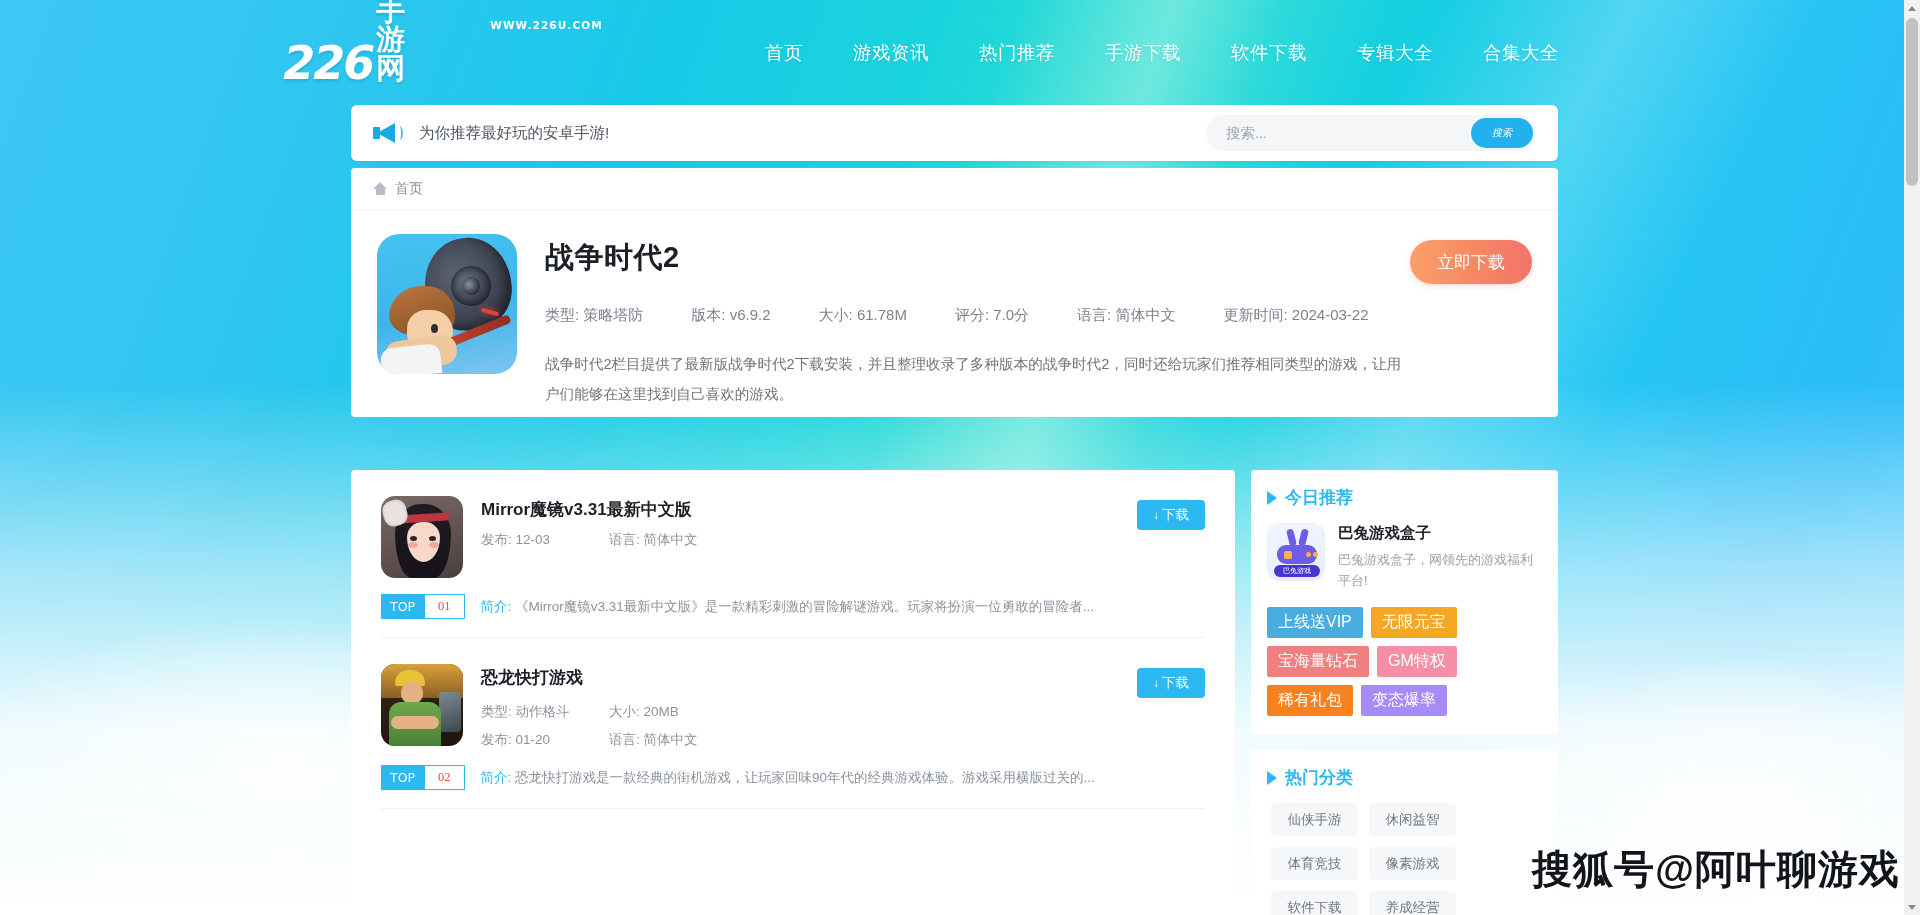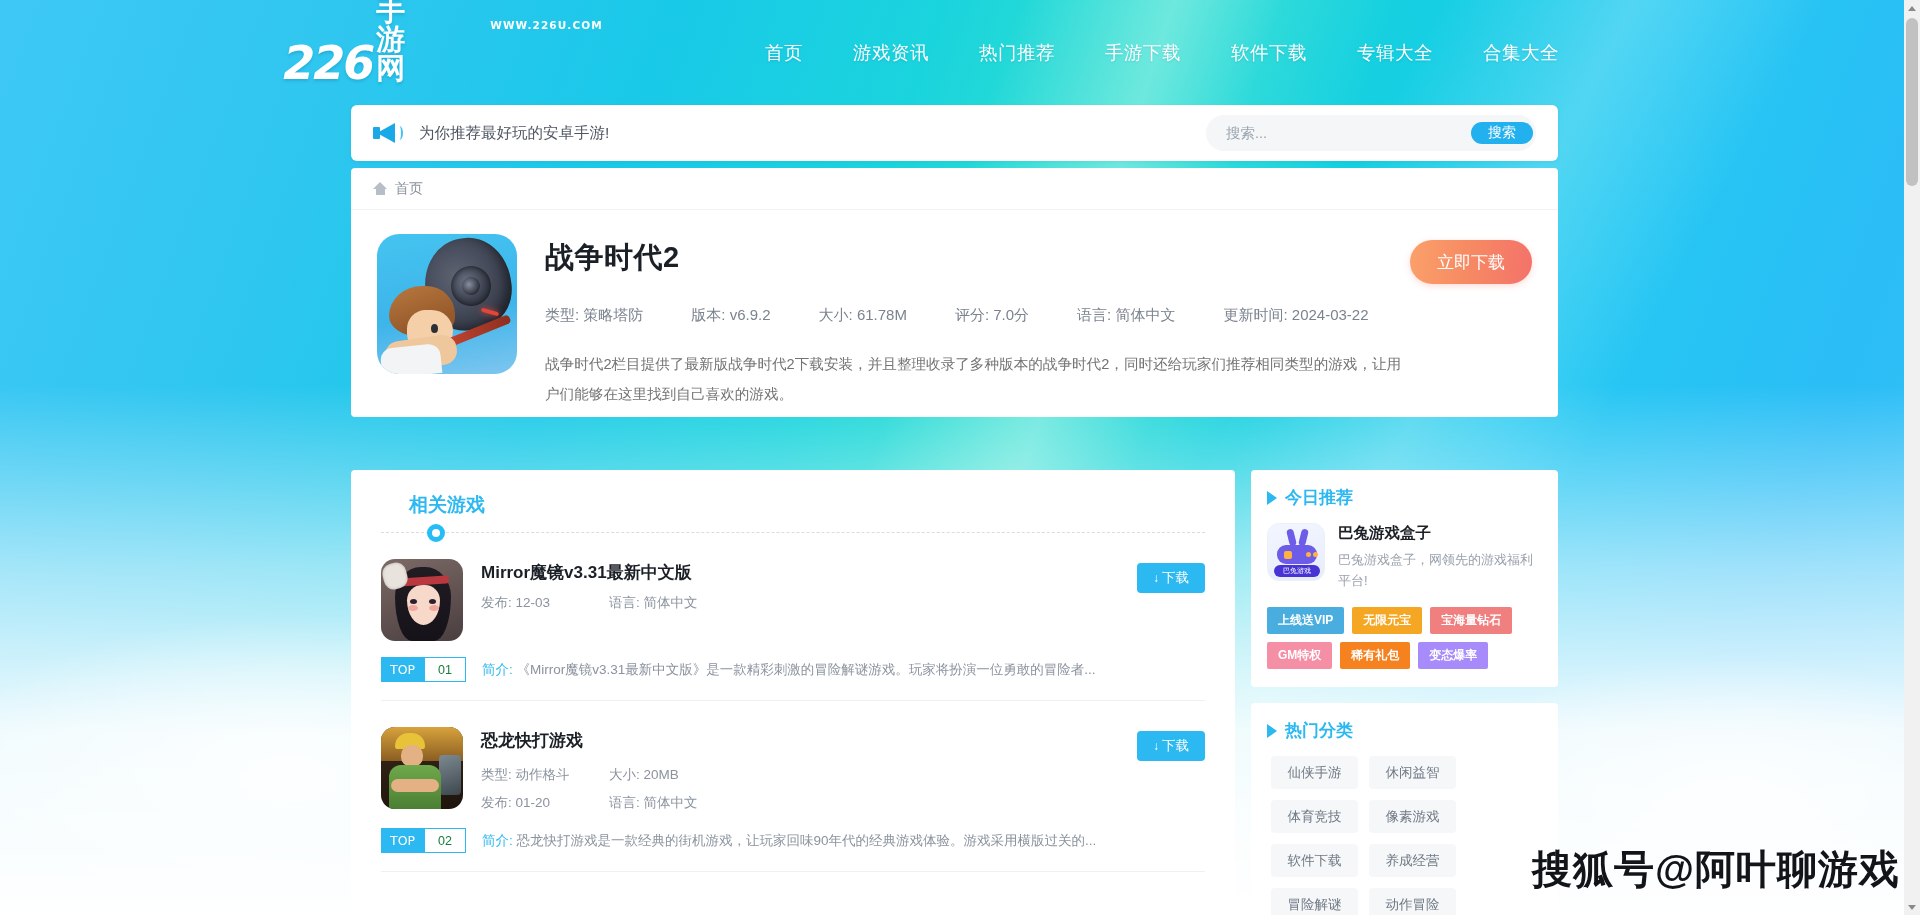--- a/index.html
+++ b/index.html
@@ -109,24 +109,24 @@
     background: #f4f6f8; border-radius: 18px;
     display: flex; align-items: center; position: relative;
   }
   .search-input {
     flex: 1; border: none; outline: none; background: transparent;
     font-size: 14.5px; color: #6a7380; padding-left: 20px;
     font-family: "Liberation Sans", sans-serif;
   }
   .search-input::placeholder { color: #9aa3ae; }
   .search-btn {
-    width: 62px; height: 22px; margin-right: 3px;
+    width: 62px; height: 30px; margin-right: 3px;
     border: none; border-radius: 15px;
-    background: #23b0ee; color: #fff; font-size: 14px;
-    cursor: pointer; font-family: "Liberation Sans", sans-serif;
+    background: #23b0ee; color: #fff; font-size: 10px;
+    cursor: pointer; font-family: "Liberation Sans", sans-serif; font-style: italic;
   }
 
   
   .panel {
     position: absolute; left: 351px; top: 168px;
     width: 1207px; background: #ffffff; border-radius: 4px;
     z-index: 5; padding-bottom: 8px;
   }
   .crumb {
     height: 42px; display: flex; align-items: center;
@@ -323,23 +323,23 @@
   }
   .dl-arrow { font-size: 12px; }
   .gfoot { display: flex; align-items: center; margin-top: 16px; padding-bottom: 14px; }
   .top-badge { display: flex; flex: 0 0 auto; height: 25px; }
   .top-tag {
     background: #2cb8f0; color: #fff; font-size: 12.5px;
     padding: 0 9px; display: flex; align-items: center;
     font-family: "DejaVu Sans", sans-serif;
   }
   .top-num {
-    border: 1px solid #2cb8f0; color: #15803d; font-size: 12.5px;
+    border: 1px solid #2cb8f0; color: #ef4444; font-size: 12.5px;
     padding: 0 13px; display: flex; align-items: center;
-    font-family: Liberation Sans, sans-serif;
+    font-family: Liberation Serif, serif;
   }
   .gintro { margin-left: 16px; font-size: 13.5px; color: #8b939e; overflow: hidden;
             white-space: nowrap; text-overflow: ellipsis; max-width: 660px; }
   .gintro b { color: #2cb8f0; font-weight: 400; }
 
   
   .side-box { background: #ffffff; border-radius: 4px; padding: 16px 16px 18px 16px; margin-bottom: 16px; }
   .side-head { display: flex; align-items: center; margin-bottom: 14px; }
   .play-icon {
     width: 0; height: 0; margin-right: 8px;
@@ -377,22 +377,22 @@
     position: absolute; left: 6px; bottom: 3px; width: 46px; height: 12px;
     background: #4834d4; border-radius: 6px;
     color:#fff; font-size: 7px; display:flex; align-items:center; justify-content:center;
   }
   .rec-text { margin-left: 13px; flex: 1; }
   .rec-name { font-size: 15.5px; font-weight: 700; color: #1b1f26; }
   .rec-desc { font-size: 13px; color: #9aa2ad; line-height: 21px; margin-top: 5px; }
 
   .chips { display: flex; flex-wrap: wrap; gap: 8px; margin-top: 16px; }
   .chip {
-    color: #fff; font-size: 12px; padding: 5px 11px;
-    border-radius: 2px; cursor: pointer; font-weight: bold;
+    color: #fff; font-size: 16px; padding: 5px 11px;
+    border-radius: 2px; cursor: pointer;
   }
 
   .cats { display: flex; flex-wrap: wrap; gap: 11px; padding-left: 4px; }
   .cat {
     width: 87px; height: 33px; background: #f5f7f9; border-radius: 4px;
     display: flex; align-items: center; justify-content: center;
     font-size: 13.5px; color: #6f7884; cursor: pointer;
   }
 
   
@@ -493,26 +493,20 @@
       <div class="game-desc">战争时代2栏目提供了最新版战争时代2下载安装，并且整理收录了多种版本的战争时代2，同时还给玩家们推荐相同类型的游戏，让用户们能够在这里找到自己喜欢的游戏。</div>
     </div>
     <button class="dl-now">立即下载</button>
   </div>
 
 </div>
 
 <div class="content">
 
   <div class="col-left">
-    <div class="sec-head">
-      <div class="sec-title">相关游戏</div>
-      <div class="sec-divider">
-        <div class="sec-dot"></div>
-      </div>
-    </div>
 
     <div class="gcard">
       <div class="gcard-top">
         <div class="gicon gicon-mirror">
           <div class="mhair"></div>
             <div class="mface"></div>
             <div class="mband"></div>
           <div class="meye1"></div>
             <div class="meye2"></div>
           <div class="mblush1"></div>

